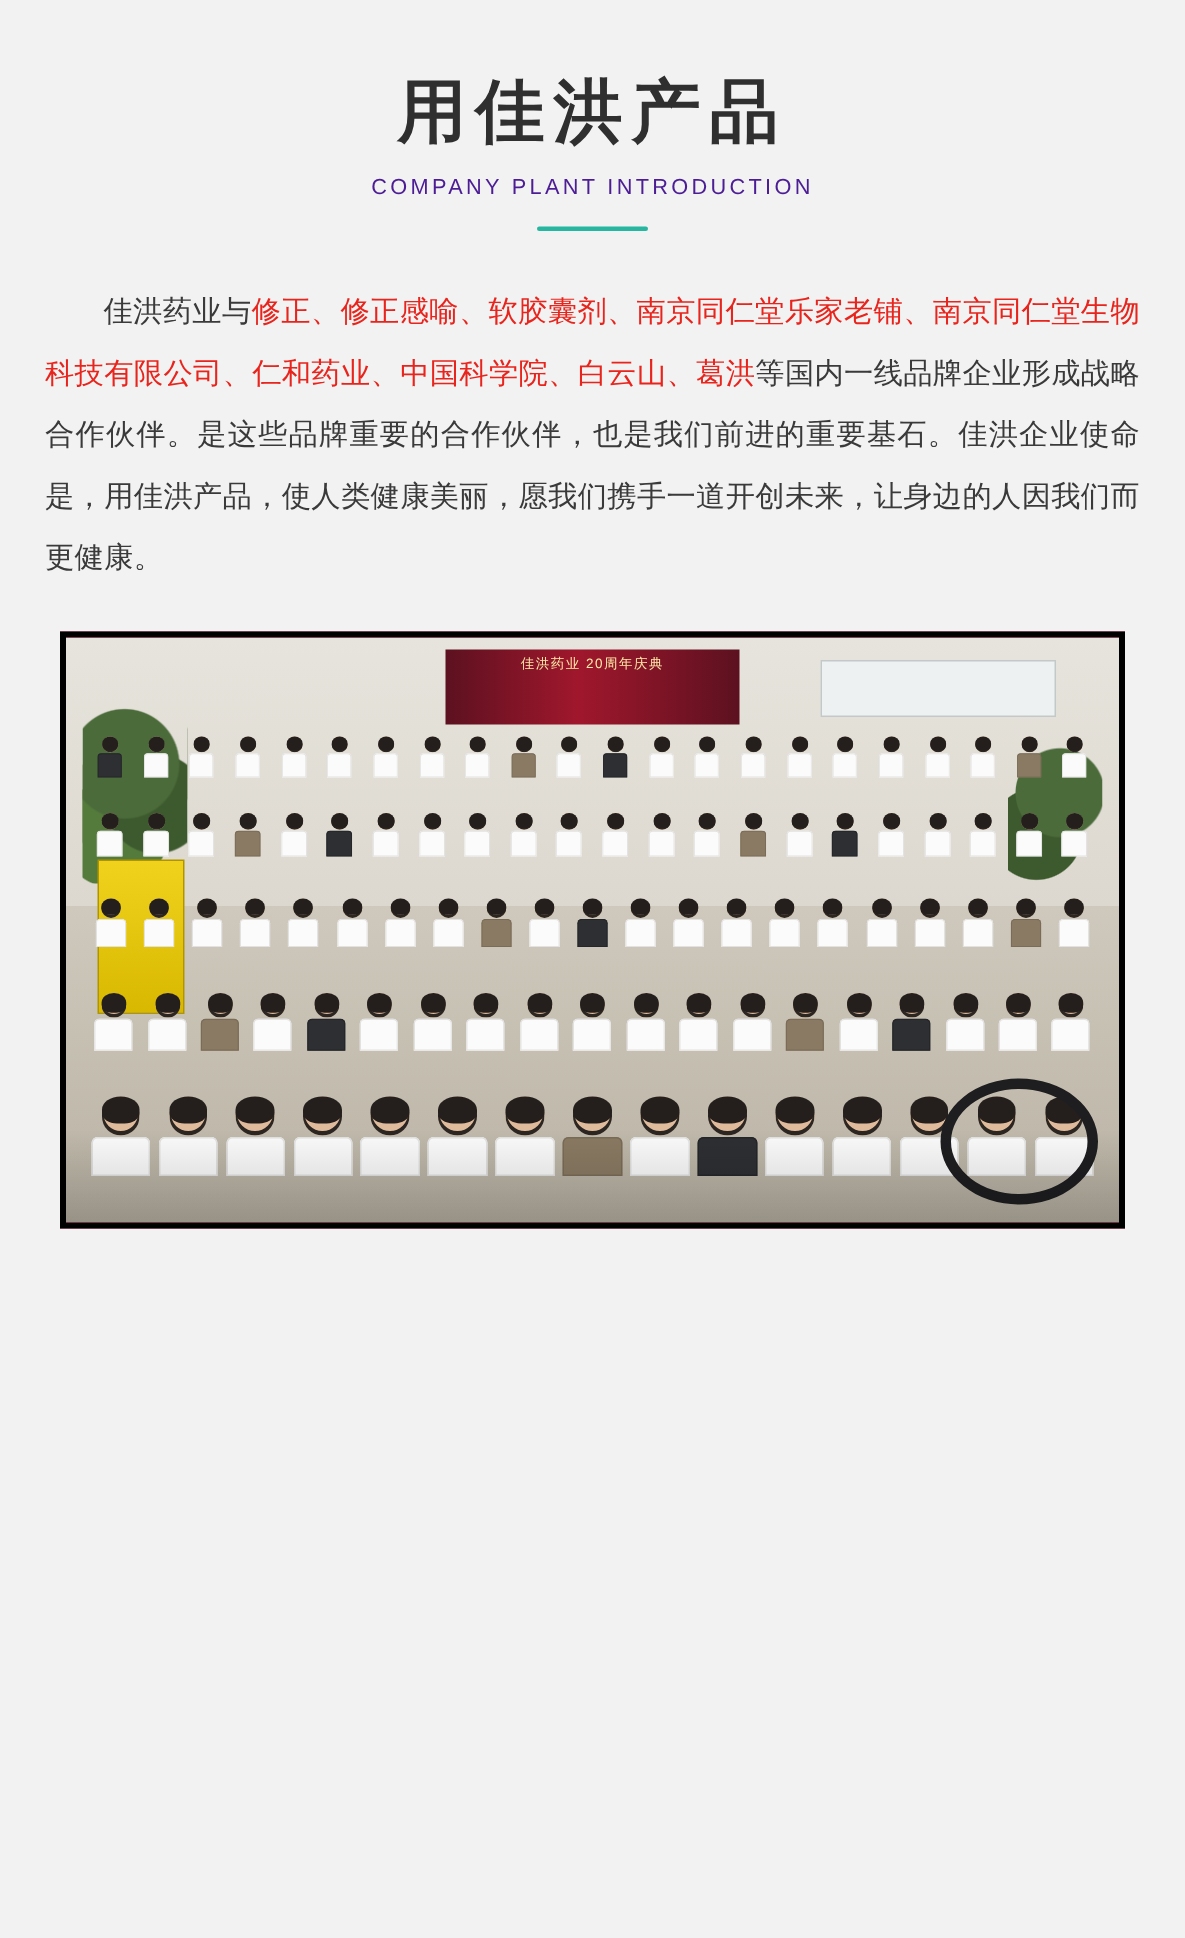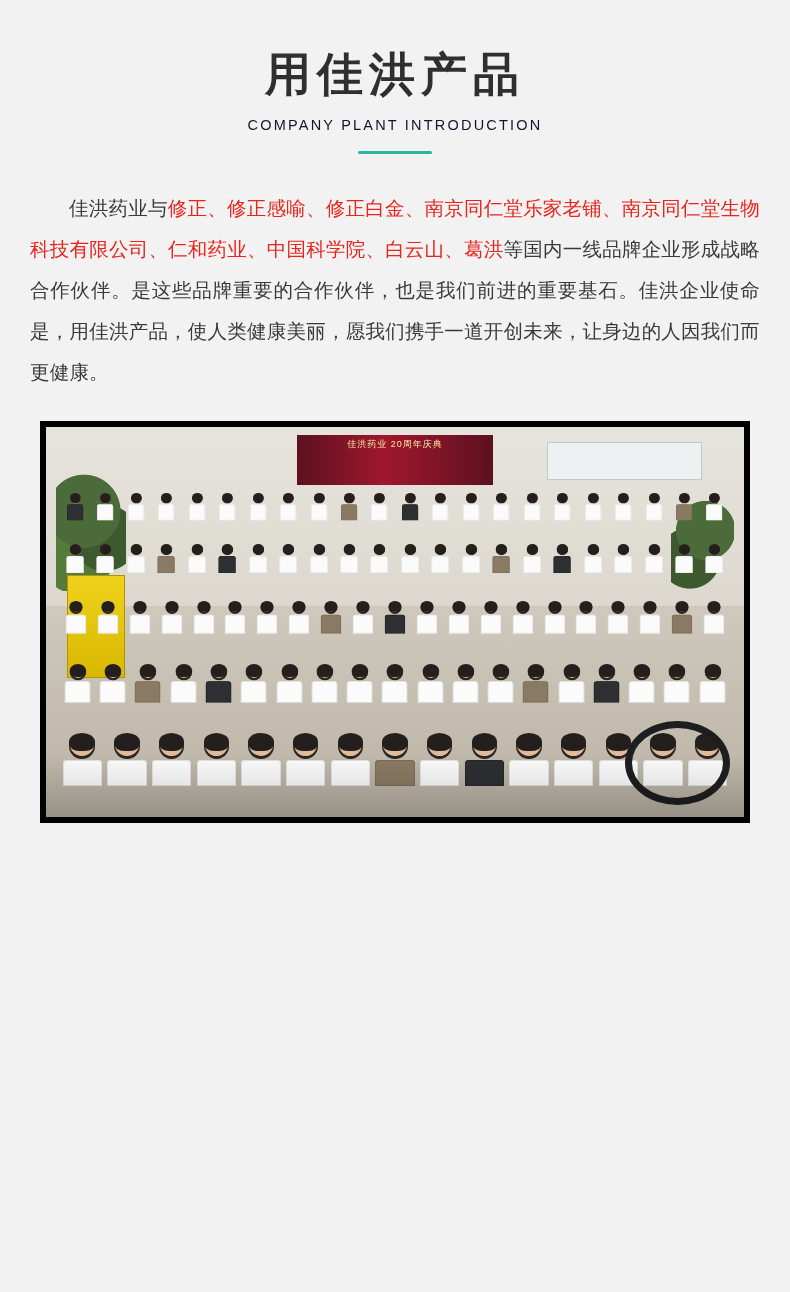--- a/index.html
+++ b/index.html
@@ -29,21 +29,21 @@
     font-weight: bold;
     letter-spacing: 6px;
     color: #2f2f2f;
     line-height: 1.15;
     margin: 0;
   }
   .sub-title {
     margin-top: 16px;
     font-size: 14.5px;
     letter-spacing: 2.2px;
-    color: #0f172a;
+    color: #4c1d95;
     font-weight: normal;
   }
   .divider {
     width: 74px;
     height: 3px;
     background: #27b6a0;
     margin: 18px auto 0 auto;
     border-radius: 2px;
   }
   .body-text {
@@ -57,21 +57,21 @@
   .body-text p {
     margin: 0 0 2px 0;
     text-indent: 2em;
   }
   .hl {
     color: #e8241c;
   }
   .photo-wrap {
     margin: 28px 40px 0 40px;
     height: 390px;
-    border: 6px solid #000000;
+    border: 4px solid #000000;
     background: #be185d;
     position: relative;
     overflow: hidden;
   }
   
   .ph-wall {
     position: absolute;
     left: 0; top: 0; right: 0;
     height: 46%;
     background: linear-gradient(#e7e4dd, #dcd8cf);
@@ -199,21 +199,21 @@
 
 <div class="page">
 
   <div class="header">
     <h1 class="main-title">用佳洪产品</h1>
     <div class="sub-title">COMPANY PLANT INTRODUCTION</div>
     <div class="divider" style="background: rgb(39, 182, 160);"></div>
   </div>
 
   <div class="body-text">
-    <p><span>佳洪药业与</span><span class="hl" style="color: rgb(232, 36, 28);">修正、修正感喻、修正白金、南京同仁堂乐家老铺、南京同仁堂生物科技有限公司、仁和药业、中国科学院、白云山、葛洪</span><span>等国内一线品牌企业形成战略合作伙伴。是这些品牌重要的合作伙伴，也是我们前进的重要基石。佳洪企业使命是，用佳洪产品，使人类健康美丽，愿我们携手一道开创未来，让身边的人因我们而更健康。</span></p>
+    <p><span>佳洪药业与</span><span class="hl" style="color: rgb(232, 36, 28);">修正、修正感喻、软胶囊剂、南京同仁堂乐家老铺、南京同仁堂生物科技有限公司、仁和药业、中国科学院、白云山、葛洪</span><span>等国内一线品牌企业形成战略合作伙伴。是这些品牌重要的合作伙伴，也是我们前进的重要基石。佳洪企业使命是，用佳洪产品，使人类健康美丽，愿我们携手一道开创未来，让身边的人因我们而更健康。</span></p>
   </div>
 
   <div class="photo-wrap">
     <div class="ph-wall"></div>
     <div class="ph-floor"></div>
     <div class="ph-banner">
       <div class="ph-banner-text">佳洪药业 20周年庆典</div>
     </div>
     <div class="ph-sign"></div>
     <div class="ph-plant"></div>

